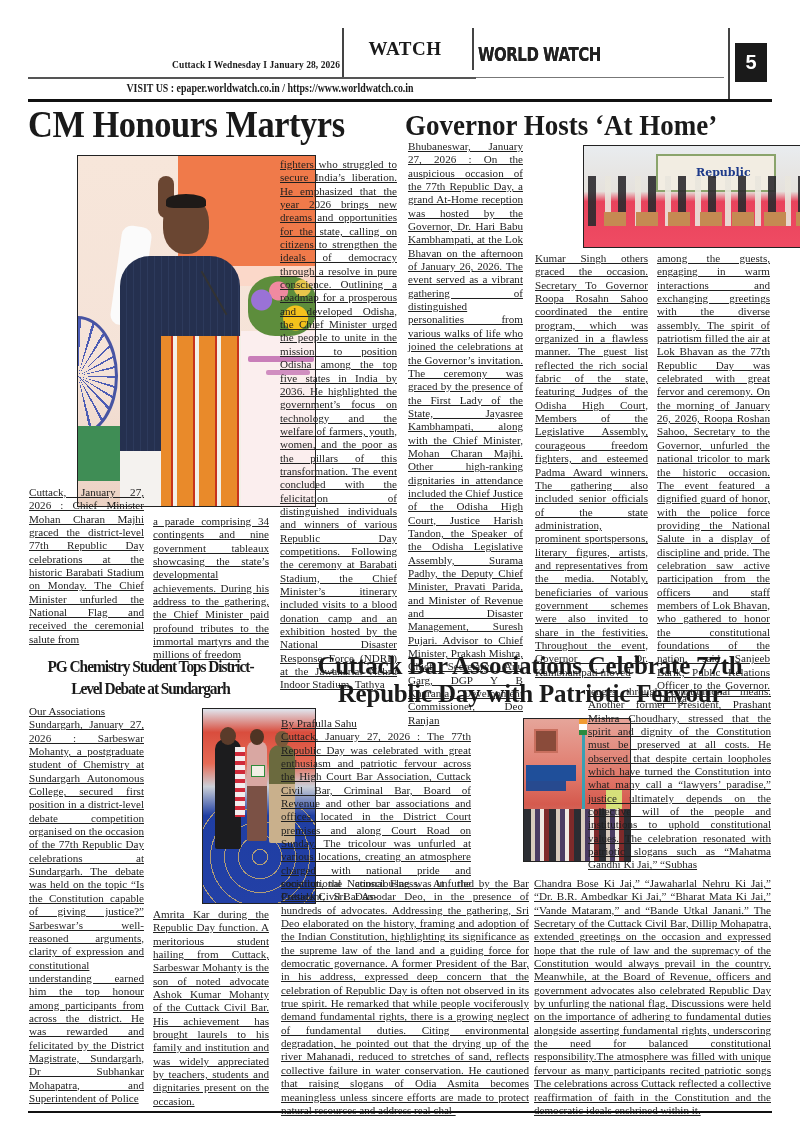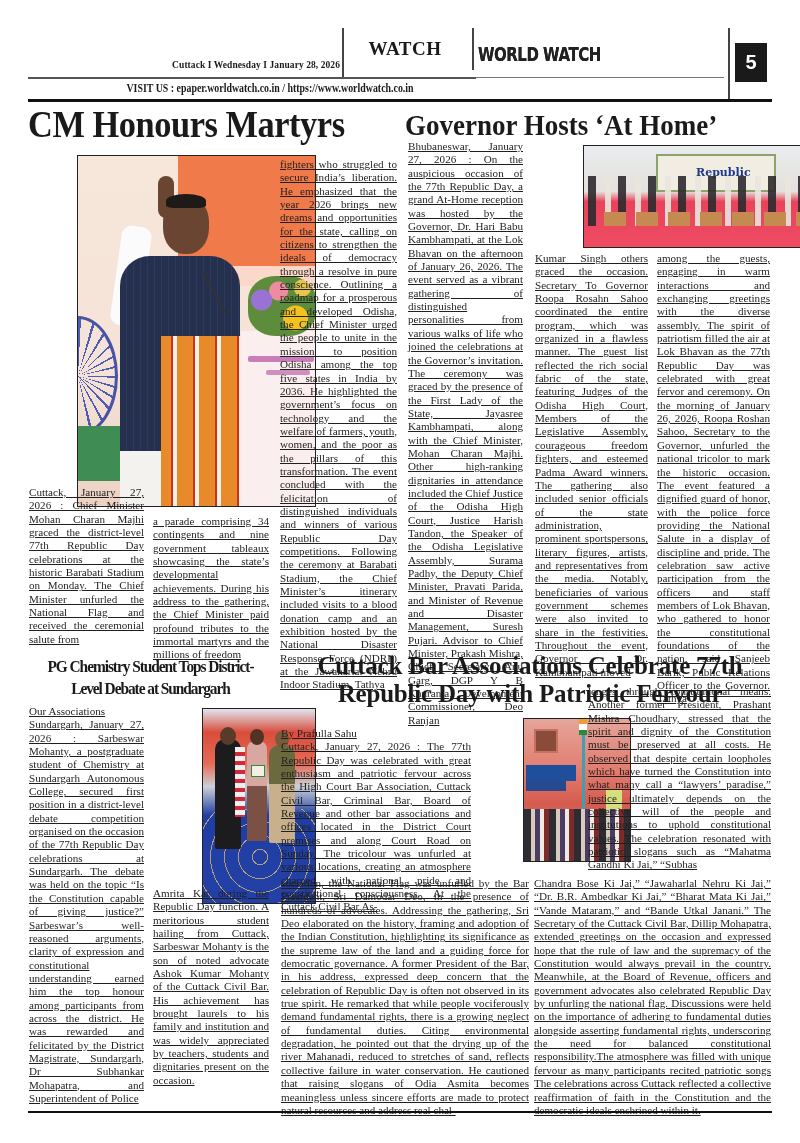--- a/index.html
+++ b/index.html
@@ -171,30 +171,30 @@
   <div class="p1"></div>
   <div class="p1h"></div>
   <div class="scarf"></div>
   <div class="p2"></div>
   <div class="p2h"></div>
   <div class="p3"></div>
   <div class="p3h"></div>
   <div class="trophy"></div>
 </div>
 
-<div class="abs col" style="left:153px; top:887px; width:116px;">
+<div class="abs col" style="left:153px; top:908px; width:116px;">
     <p>Amrita Kar during the Republic Day function. A meritorious student hailing from Cuttack, Sarbeswar Mohanty is the son of noted advocate Ashok Kumar Mohanty of the Cuttack Civil Bar. His achievement has brought laurels to his family and institution and was widely appreciated by teachers, students and dignitaries present on the occasion.</p>
   </div>
 
 <h2 class="abs hl-bar">
   <span>Cuttack Bar Associations Celebrate 77th</span><br>
   <span>Republic Day with Patriotic Fervour</span>
 </h2>
 
-<div class="abs col" style="left:281px; top:717px; width:190px;margin-top:10px;">
+<div class="abs col" style="left:281px; top:717px; width:190px;">
   <p>By Prafulla Sahu</p>
   <p>Cuttack, January  27, 2026  : The 77th Republic Day was celebrated with great enthusiasm and patriotic fervour across the High Court Bar Association, Cuttack Civil Bar, Criminal Bar, Board of Revenue and other bar associations and offices located in the District Court premises and along Court Road on Sunday. The tricolour was unfurled at various locations, creating an atmosphere charged with national pride and constitutional consciousness. At the Cuttack Civil Bar As-</p>
 </div>
 
 <div class="abs photo photo-bar" title="Advocates gathered at flag hoisting outside The Cuttack Bar Association">
   <div class="window"></div>
   <div class="sign"></div>
   <div class="sign2"></div>
   <div class="pole"></div>
   <div class="flag"></div>

